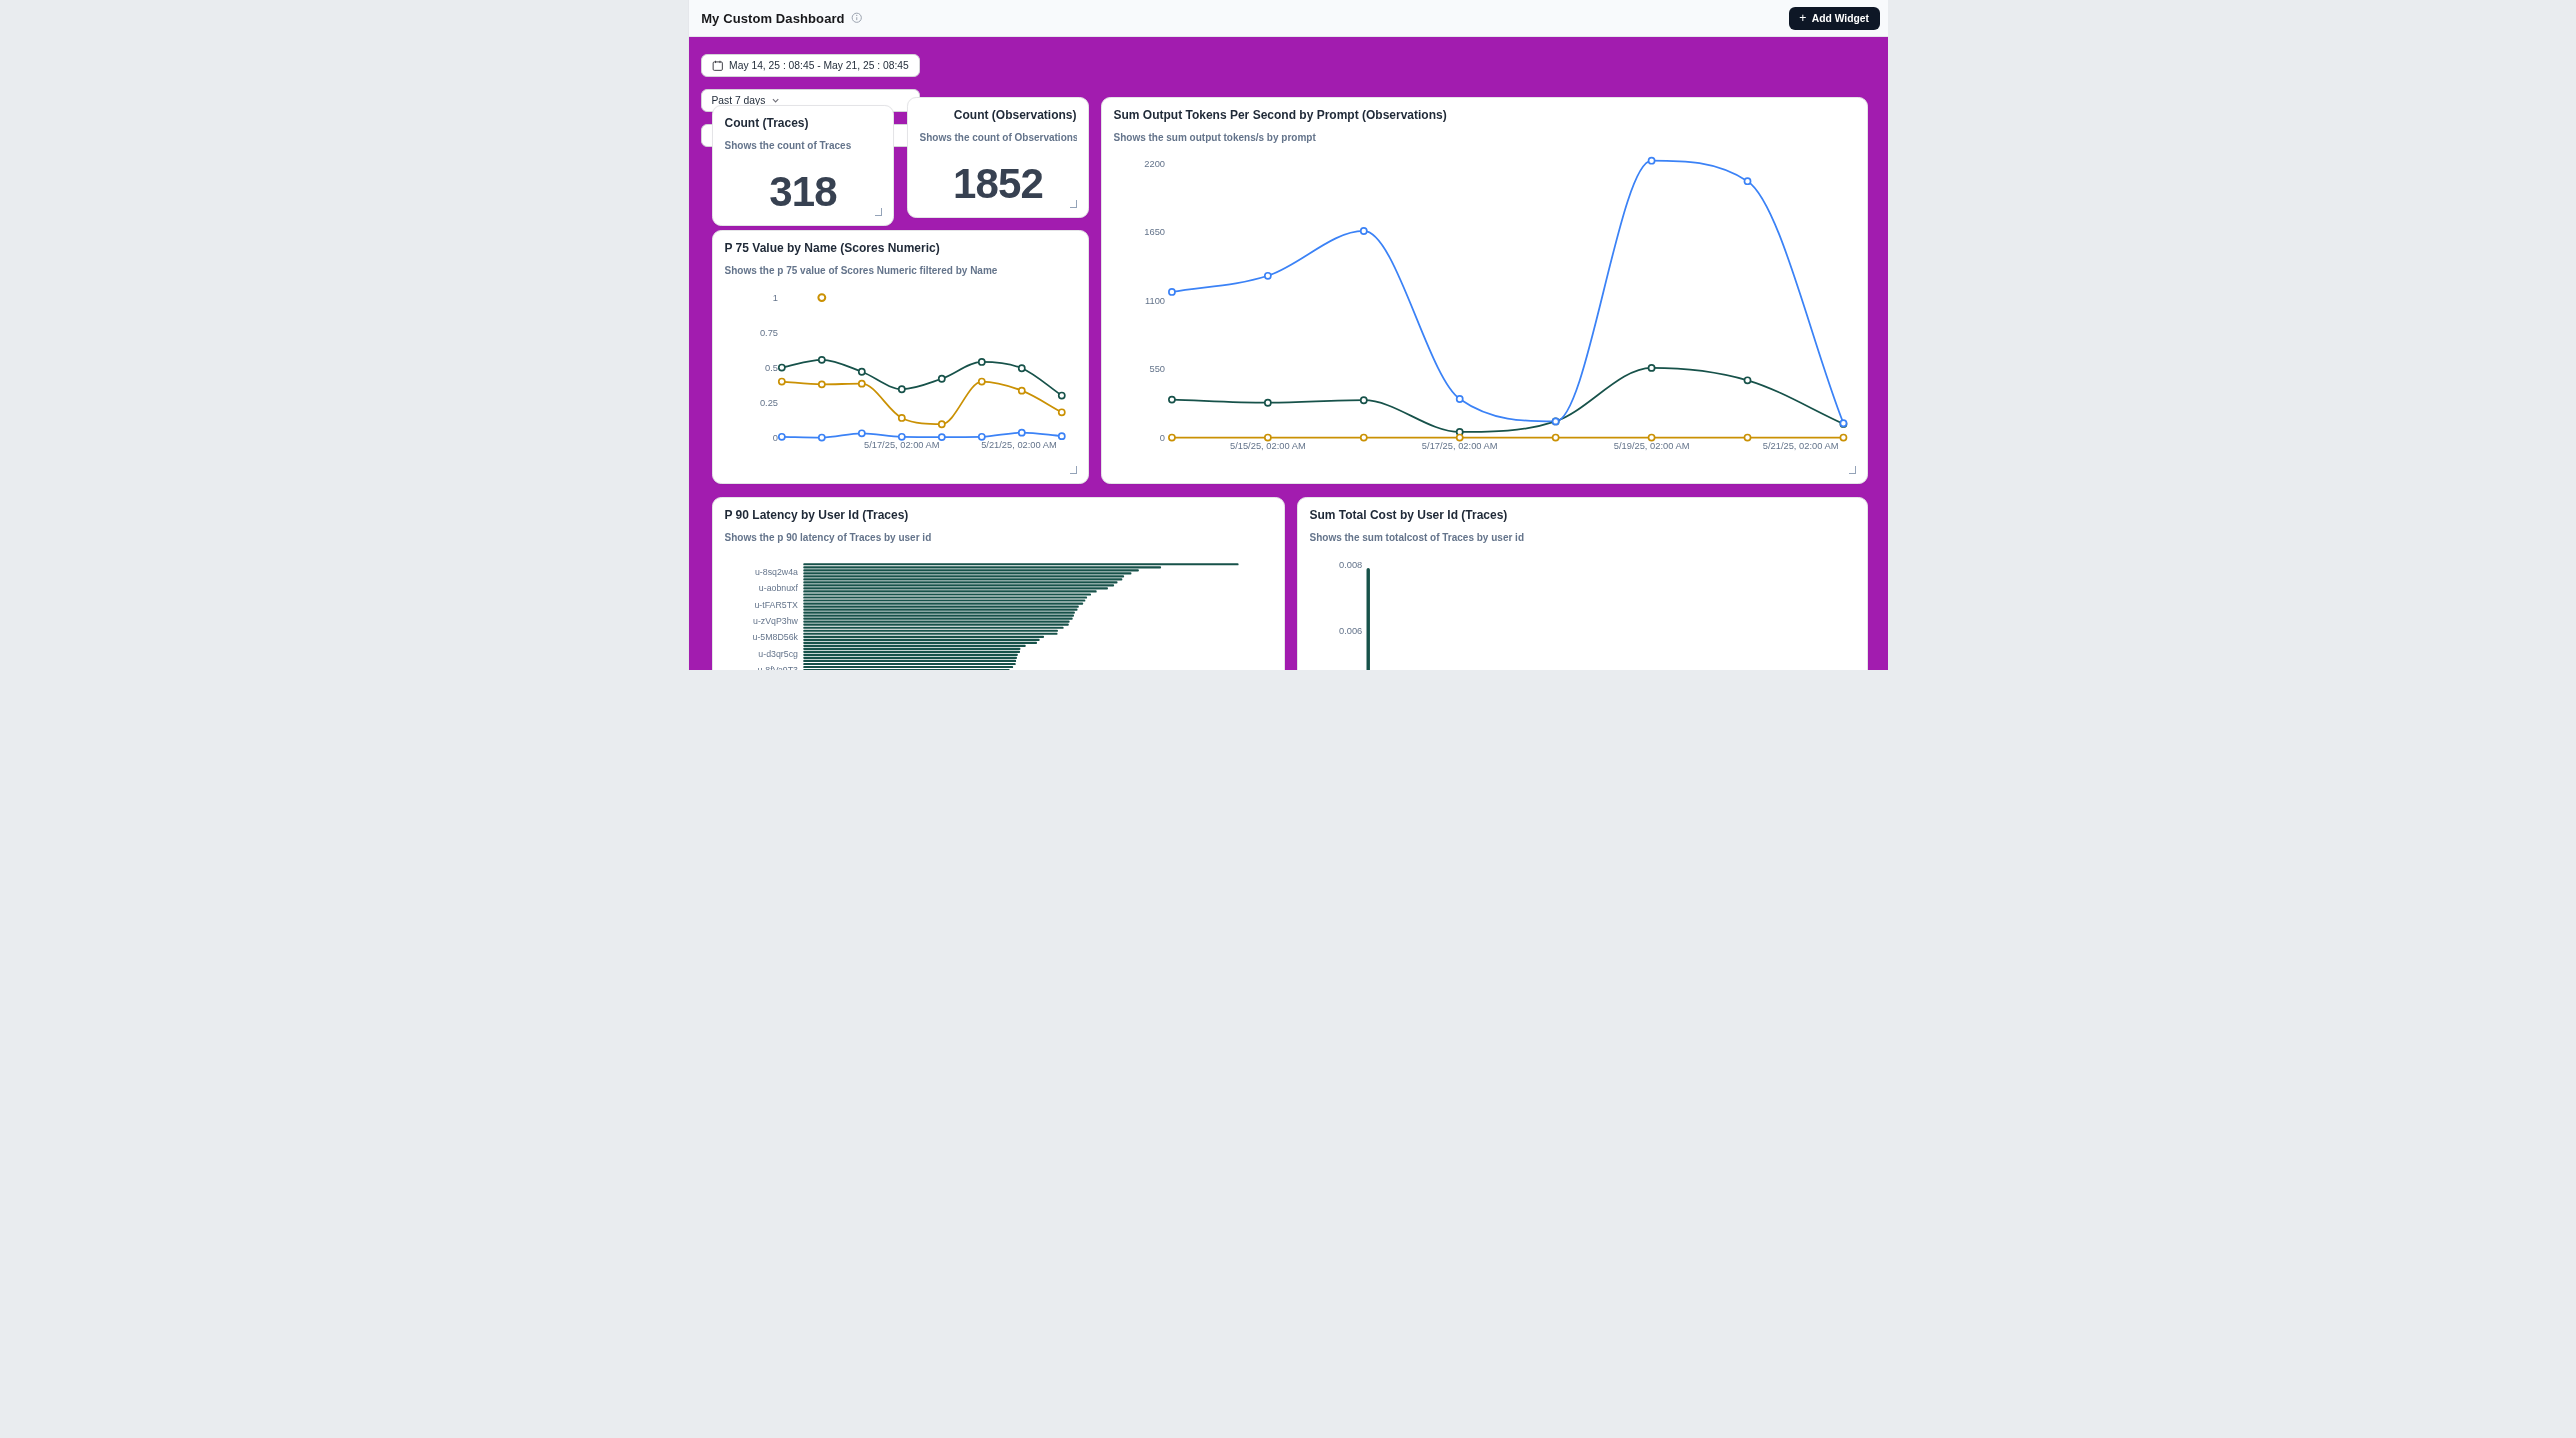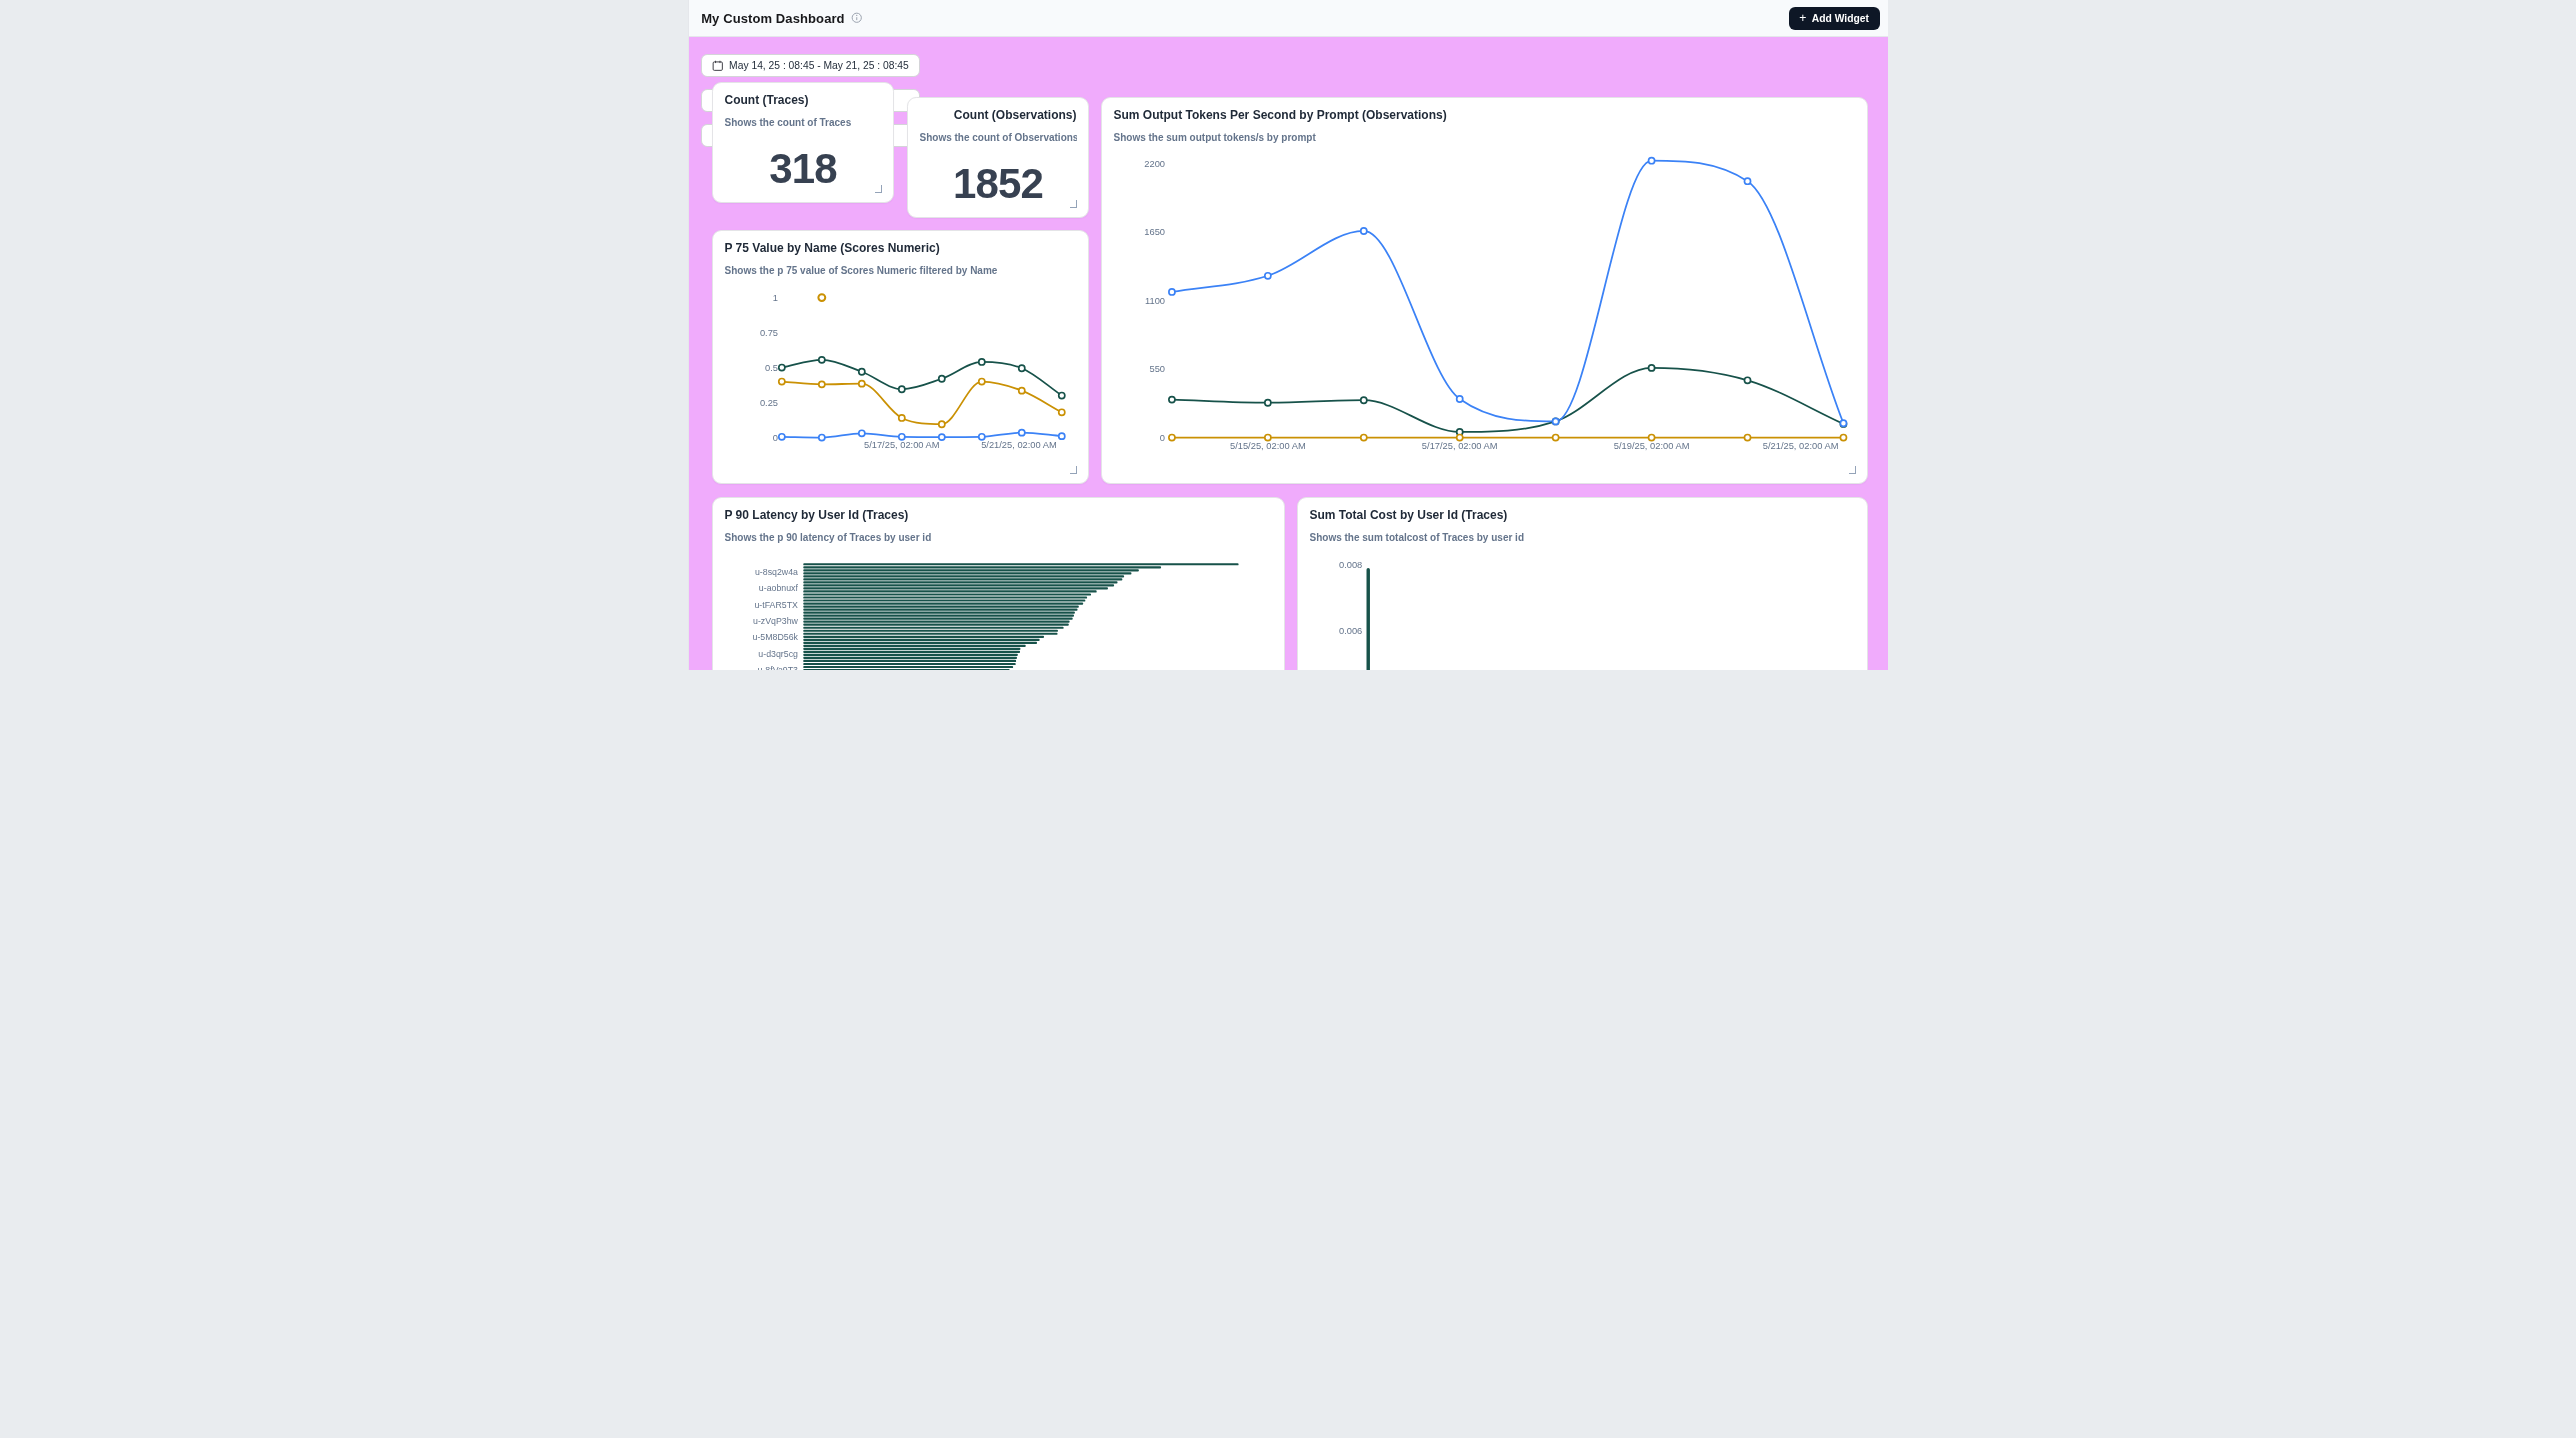--- a/index.html
+++ b/index.html
@@ -1,20 +1,20 @@
 <!DOCTYPE html>
 <html style="font-size:12.2px"><head>
 <meta charset="utf-8">
 <style>
   * { margin:0; padding:0; box-sizing:border-box; }
   html,body { background:#e9ecef; }
   body { font-family:"Liberation Sans", sans-serif; }
   .screen{
     position:relative; width:1200px; height:670px; overflow:hidden;
-    background:#f0abfc; border-left:0.8px solid #e5e7eb; margin:0 auto;
+    background:#a21caf; border-left:0.8px solid #e5e7eb; margin:0 auto;
   }
   
   .hdr{
     position:absolute; top:0; left:0; right:0; height:37px;
     background:#f8fafc; border-bottom:0.8px solid #e5e7eb;
     display:flex; align-items:center; padding:0 8.4px 0 12.2px;
   }
   .hdr h1{ font-size:13px; font-weight:700; color:#18181b; letter-spacing:0.1px; }
   .info-ic{ margin-left:6.1px; display:inline-flex; color:#9ca3af; }
   .btn-dark{
@@ -44,21 +44,21 @@
     display:flex; align-items:center; justify-content:center;
     font-size:42px; font-weight:700; color:#374151; letter-spacing:-0.8px;margin-top:12px;
   }
   .resize{
     position:absolute; right:10.7px; bottom:9.2px; width:7.7px; height:7.7px;
     border-right:1.5px solid #94a3b8; border-bottom:1.5px solid #94a3b8; cursor:nwse-resize;
   }
   .card svg.plot{ position:absolute; left:0; top:0; }
   svg text{ font-family:"Liberation Sans", sans-serif; fill:#64748b; }
   
-  #card-count-traces { left:23px;  top:82px; width:182px;  height:121px; }
+  #card-count-traces { left:23px;  top:105px; width:182px;  height:121px; }
   #card-count-obs    { left:218px; top:97px; width:182px;  height:121px;text-align:right; }
   #card-tokens       { left:412px; top:97px; width:767px; height:387px; }
   #card-p75          { left:23px;  top:230px; width:377px;  height:254px; }
   #card-latency      { left:23px;  top:497px; width:573px;  height:291px; }
   #card-cost         { left:608px; top:497px; width:571px;  height:291px; }
 </style>
 </head>
 <body>
 
 <div class="screen">

